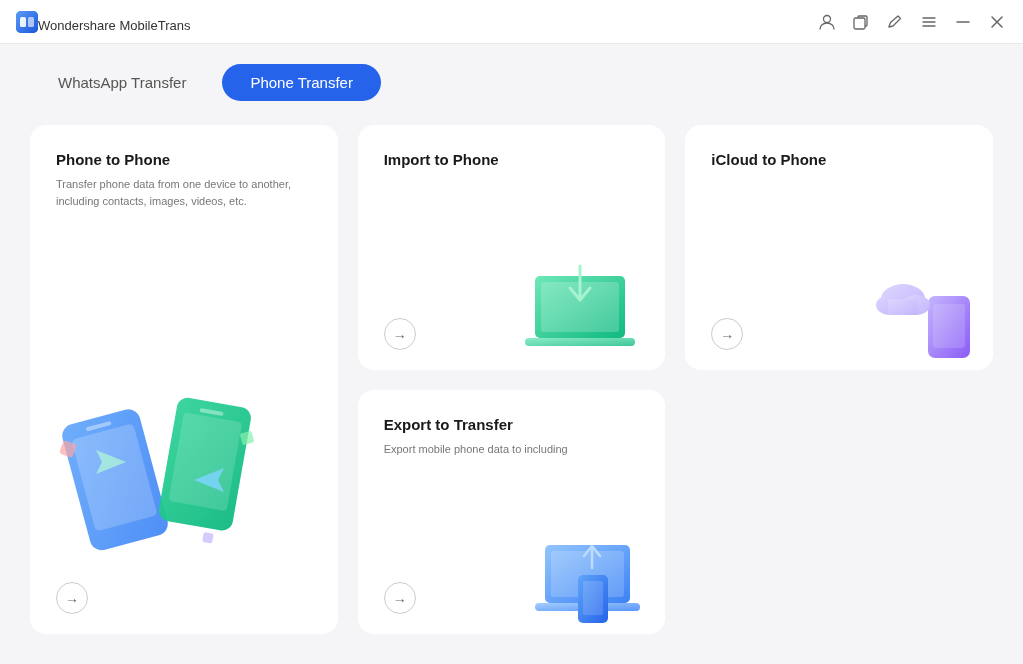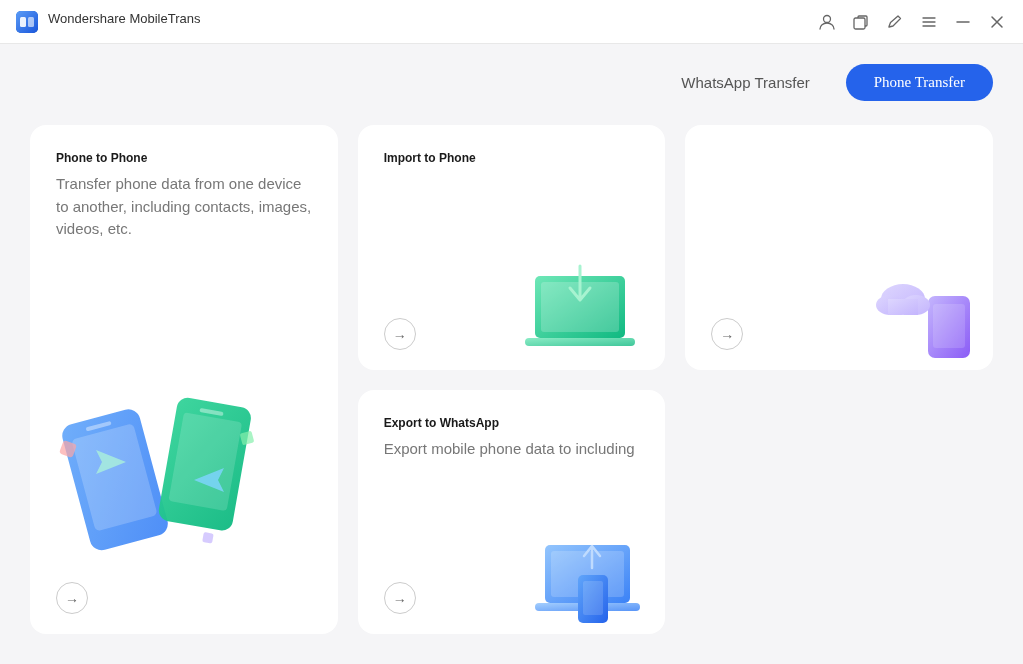--- a/index.html
+++ b/index.html
@@ -19,22 +19,21 @@
       align-items: center;
       justify-content: space-between;
       background: #ffffff;
       padding: 0 16px;
       height: 44px;
       border-bottom: 1px solid #e8e8e8;
       flex-shrink: 0;
     }
     .title-bar-left {
       display: flex;
-      align-items: flex-start;
-      gap: 10px;
+      align-items: flex-end;
     }
     .app-icon {
       width: 22px;
       height: 22px;
       border-radius: 5px;
       background: linear-gradient(135deg, #1a73e8, #0d47a1);
       display: flex;
       align-items: center;
       justify-content: center;
       flex-shrink: 0;
@@ -68,40 +67,39 @@
       padding: 0 30px 30px 30px;
       overflow: hidden;
       display: flex;
       flex-direction: column;
     }
 
     
     .nav-tabs {
       display: flex;
       align-items: center;
-      justify-content: flex-end;
+      justify-content: flex-start;
       gap: 8px;
       padding: 20px 0 24px 0;
       background: #f5f5f7;
     }
     .nav-tab {
       padding: 10px 28px;
       border-radius: 24px;
       border: none;
       cursor: pointer;
       font-size: 15px;
       font-weight: 500;
       background: transparent;
       color: #555;
       transition: all 0.2s;
     }
     .nav-tab.active {
       background: #2563eb;
       color: white;
-      font-family: Liberation Serif, serif;
     }
 
     
     .cards-grid {
       display: grid;
       grid-template-columns: 1fr 1fr 1fr;
       grid-template-rows: 1fr 1fr;
       gap: 20px;
       flex: 1;
     }
@@ -116,27 +114,27 @@
       transition: box-shadow 0.2s;
       display: flex;
       flex-direction: column;
     }
 
     .card-large {
       grid-row: span 2;
     }
 
     .card-title {
-      font-size: 12px;
+      font-size: 15px;
       font-weight: 700;
       color: #1a1a1a;
       margin-bottom: 8px;
     }
     .card-desc {
-      font-size: 15px;
+      font-size: 11px;
       color: #777;
       line-height: 1.5;
       flex: 1;
     }
 
     .card-arrow {
       width: 32px;
       height: 32px;
       border-radius: 50%;
       border: 1.5px solid #ccc;
@@ -282,20 +280,21 @@
               <stop offset="100%" style="stop-color:#10b981"></stop>
             </linearGradient>
           </defs>
         </svg>
       </div>
       <div style="flex:1;"></div>
       <div class="card-arrow">→</div>
     </div>
 
     <div class="card">
+      <div class="card-title">iCloud to Phone</div>
 
       <div style="position:absolute; bottom:5px; right:5px;">
         <svg width="120" height="100" viewBox="0 0 120 100">
 
           <rect x="60" y="35" width="42" height="62" rx="7" fill="url(#icloudPhoneGrad)"></rect>
           <rect x="65" y="43" width="32" height="44" rx="3" fill="rgba(255,255,255,0.15)"></rect>
 
           <ellipse cx="35" cy="38" rx="22" ry="15" fill="url(#cloudGrad)"></ellipse>
           <ellipse cx="22" cy="44" rx="14" ry="10" fill="url(#cloudGrad)"></ellipse>
           <ellipse cx="48" cy="44" rx="14" ry="10" fill="url(#cloudGrad)"></ellipse>
@@ -312,21 +311,21 @@
               <stop offset="100%" style="stop-color:#c4b5fd"></stop>
             </linearGradient>
           </defs>
         </svg>
       </div>
       <div style="flex:1;"></div>
       <div class="card-arrow">→</div>
     </div>
 
     <div class="card">
-      <div class="card-title">Export to WhatsApp</div>
+      <div class="card-title">Export to Transfer</div>
       <div class="card-desc">Export mobile phone data to including</div>
 
       <div style="position:absolute; bottom:0; right:5px;">
         <svg width="140" height="110" viewBox="0 0 140 110">
 
           <rect x="25" y="25" width="85" height="58" rx="5" fill="url(#exportLaptopGrad)"></rect>
           <rect x="31" y="31" width="73" height="46" rx="3" fill="rgba(255,255,255,0.18)"></rect>
           <rect x="15" y="83" width="105" height="8" rx="4" fill="url(#exportLaptopGrad)" opacity="0.85"></rect>
 
           <rect x="58" y="55" width="30" height="48" rx="5" fill="url(#exportPhoneGrad)"></rect>

